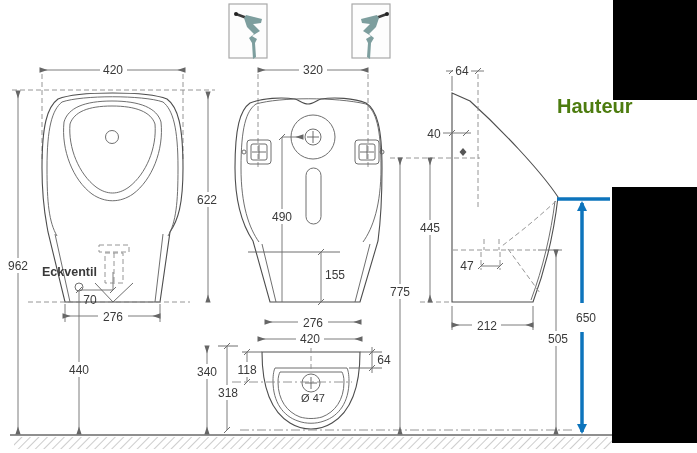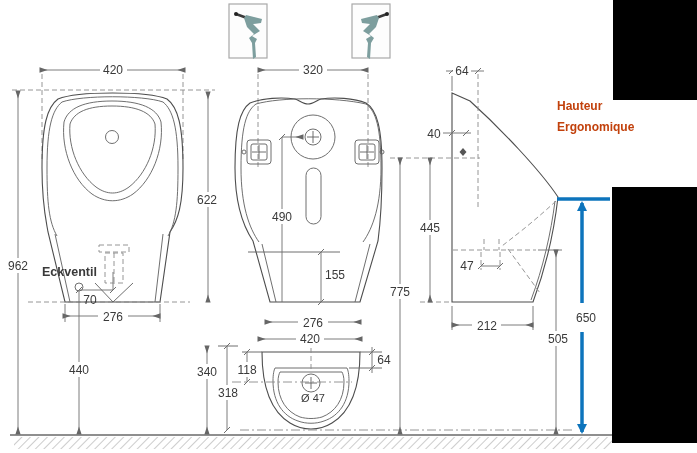--- a/index.html
+++ b/index.html
@@ -1,21 +1,21 @@
 <!DOCTYPE html>
 <html><head>
 <meta charset="utf-8">
 <style>
   html,body{margin:0;padding:0;background:#fff;}
   .stage{position:relative;width:697px;height:453px;background:#ffffff;overflow:hidden;
          font-family:"Liberation Sans",sans-serif;}
   .stage svg{position:absolute;left:0;top:0;}
   .black-box{position:absolute;background:#000;}
-  .note{position:absolute;left:557px;top:96px;font-size:12px;font-weight:bold;
-        line-height:21px;color:#c2410c;white-space:nowrap;}
+  .note{position:absolute;left:557px;top:96px;font-size:20px;font-weight:bold;
+        line-height:21px;color:#4d7c0f;white-space:nowrap;}
   
   .out{stroke:#4d4d4d;stroke-width:1.1;fill:none;}
   .thin{stroke:#5f5f5f;stroke-width:.9;fill:none;}
   .dim{stroke:#6e6e6e;stroke-width:.9;fill:none;}
   .dash{stroke:#8a8a8a;stroke-width:.9;fill:none;stroke-dasharray:5 3;}
   .dashdot{stroke:#8a8a8a;stroke-width:.9;fill:none;stroke-dasharray:9 3 2 3;}
   .tk{stroke:#6e6e6e;stroke-width:1;}
   .bg{fill:#ffffff;stroke:none;}
   text{font-family:"Liberation Sans",sans-serif;font-size:12px;fill:#3a3a3a;text-anchor:middle;}
   .lbl-b{font-weight:bold;text-anchor:start;font-size:12.5px;}
@@ -274,16 +274,15 @@
     <rect class="bg" x="570" y="309" width="31" height="16"></rect>
     <text x="586" y="322">650</text>
   </g>
 </svg>
 
 <div class="black-box" style="left:613px;top:0;width:84px;height:100px;"></div>
 <div class="black-box" style="left:612px;top:187px;width:85px;height:256px;"></div>
 
 <div class="note">
   <div>Hauteur</div>
-  <div>Ergonomique</div>
 </div>
 
 </div>
 
 </body></html>

